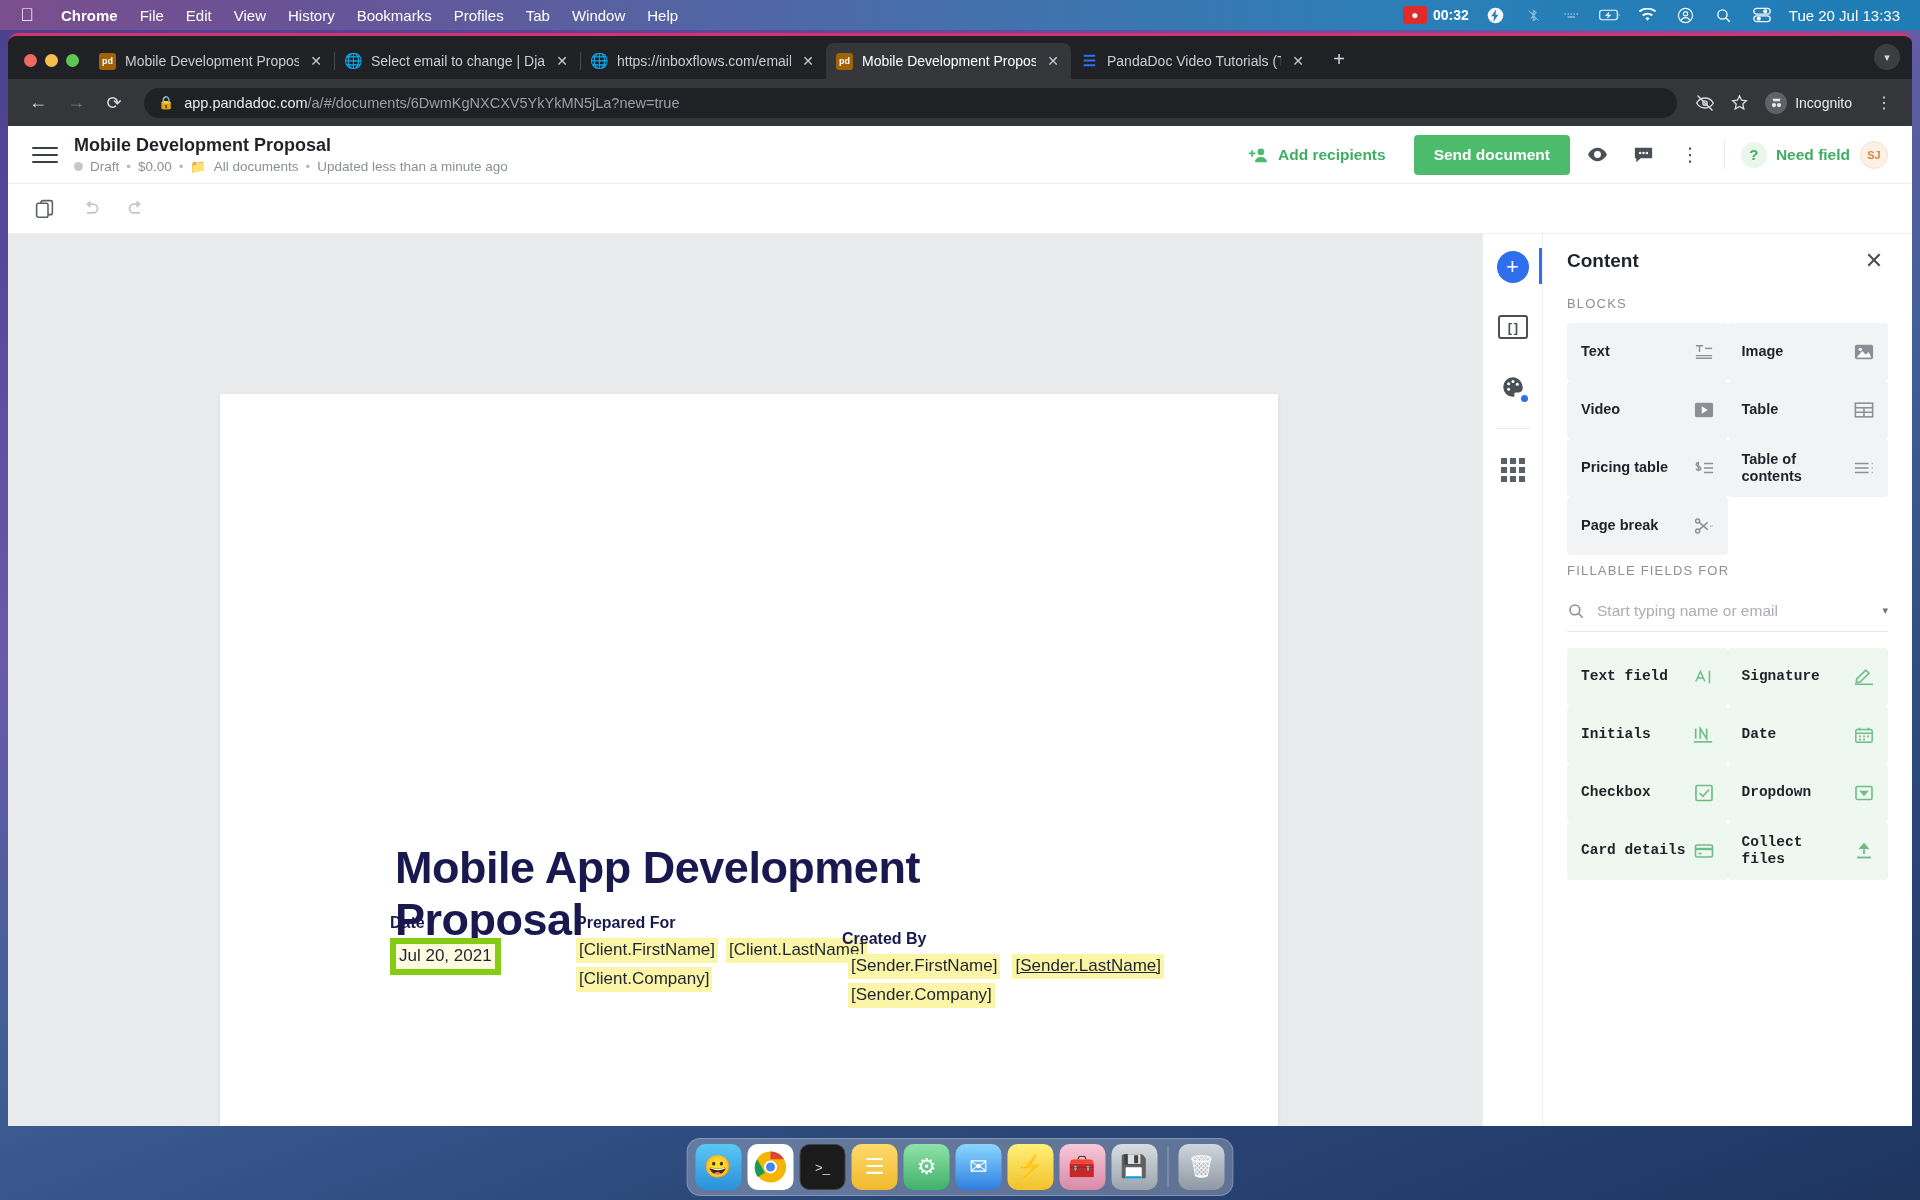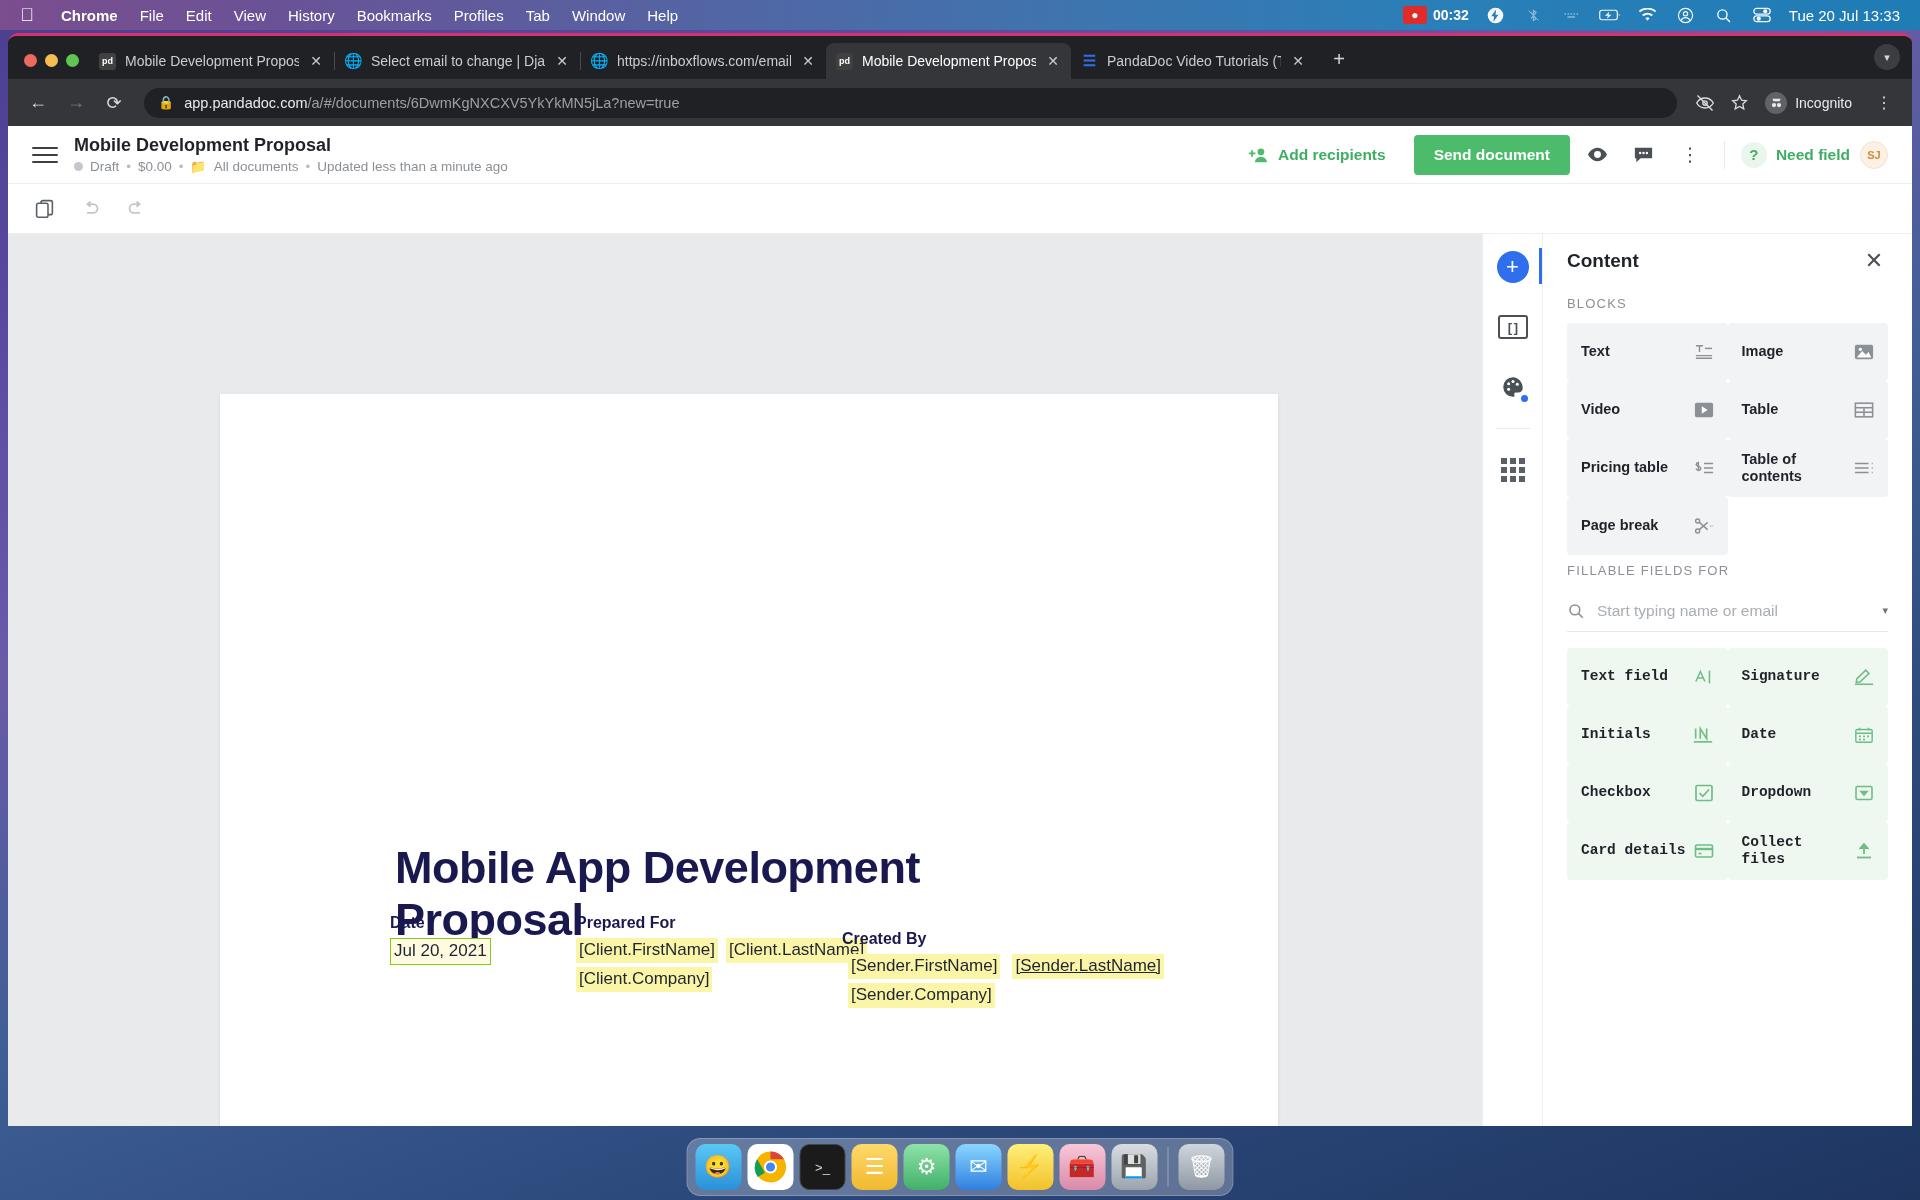--- a/index.html
+++ b/index.html
@@ -71,21 +71,21 @@
     padding: 0 10px; gap: 9px; color: #c9ccd1; font-size: 14px;
     border-radius: 8px 8px 0 0; position: relative; flex: 0 0 auto;
   }
   .tab.active { background: #35363a; color: #fff; }
   .tab-sep { width: 1px; height: 18px; background: #4a4b4f; margin-bottom: 9px; }
   .tab-favicon {
     width: 17px; height: 17px; border-radius: 3px; flex: 0 0 auto;
     display: flex; align-items: center; justify-content: center;
     font-size: 10px; font-weight: bold;
   }
-  .fav-pd { background: #404040; color: #fff; font-size: 9px; }
+  .fav-pd { background: #a16207; color: #fff; font-size: 9px; }
   .fav-globe { background: transparent; color: #e8eaed; font-size: 15px; }
   .fav-panda { background: transparent; color: #2f6fed; font-size: 15px; }
   .tab-title {
     flex: 1 1 auto; overflow: hidden; white-space: nowrap; text-overflow: clip;
     font-size: 14px;
   }
   .tab-close { width: 16px; height: 16px; flex: 0 0 auto; color: #c9ccd1;
                display: flex; align-items: center; justify-content: center; font-size: 14px; }
   .new-tab { width: 30px; height: 30px; margin: 0 0 5px 8px; color: #d3d6db;
              display: flex; align-items: center; justify-content: center; font-size: 20px; }
@@ -181,21 +181,21 @@
     position: absolute; left: 175px; top: 448px; width: 720px;
     font-size: 45px; font-weight: bold; color: #19194f; letter-spacing: -0.5px;
     font-family: "Liberation Sans", sans-serif;
   }
   .doc-cols { position: absolute; left: 170px; top: 520px; right: 10px; }
   .col-label { font-size: 16px; font-weight: bold; color: #19194f; }
   .tok {
     display: inline-block; background: #fbf5a8; color: #1f2430; font-size: 17px;
     padding: 1px 3px; line-height: 1.35; white-space: nowrap;
   }
-  .tok.boxed { border: 1px solid #84cc16; background: #fffbe0; }
+  .tok.boxed { border: 6px solid #84cc16; background: #fffbe0; }
   .grp { position: absolute; }
 
   
   .rail {
     position: absolute; right: 370px; top: 108px; width: 60px; bottom: 0;
     background: #fff; border-left: 1px solid #eceef0;
     display: flex; flex-direction: column; align-items: center; padding-top: 14px; gap: 22px;
   }
   .rail-item { width: 38px; height: 38px; display:flex; align-items:center; justify-content:center;
                position: relative; color: #5a6068; }

